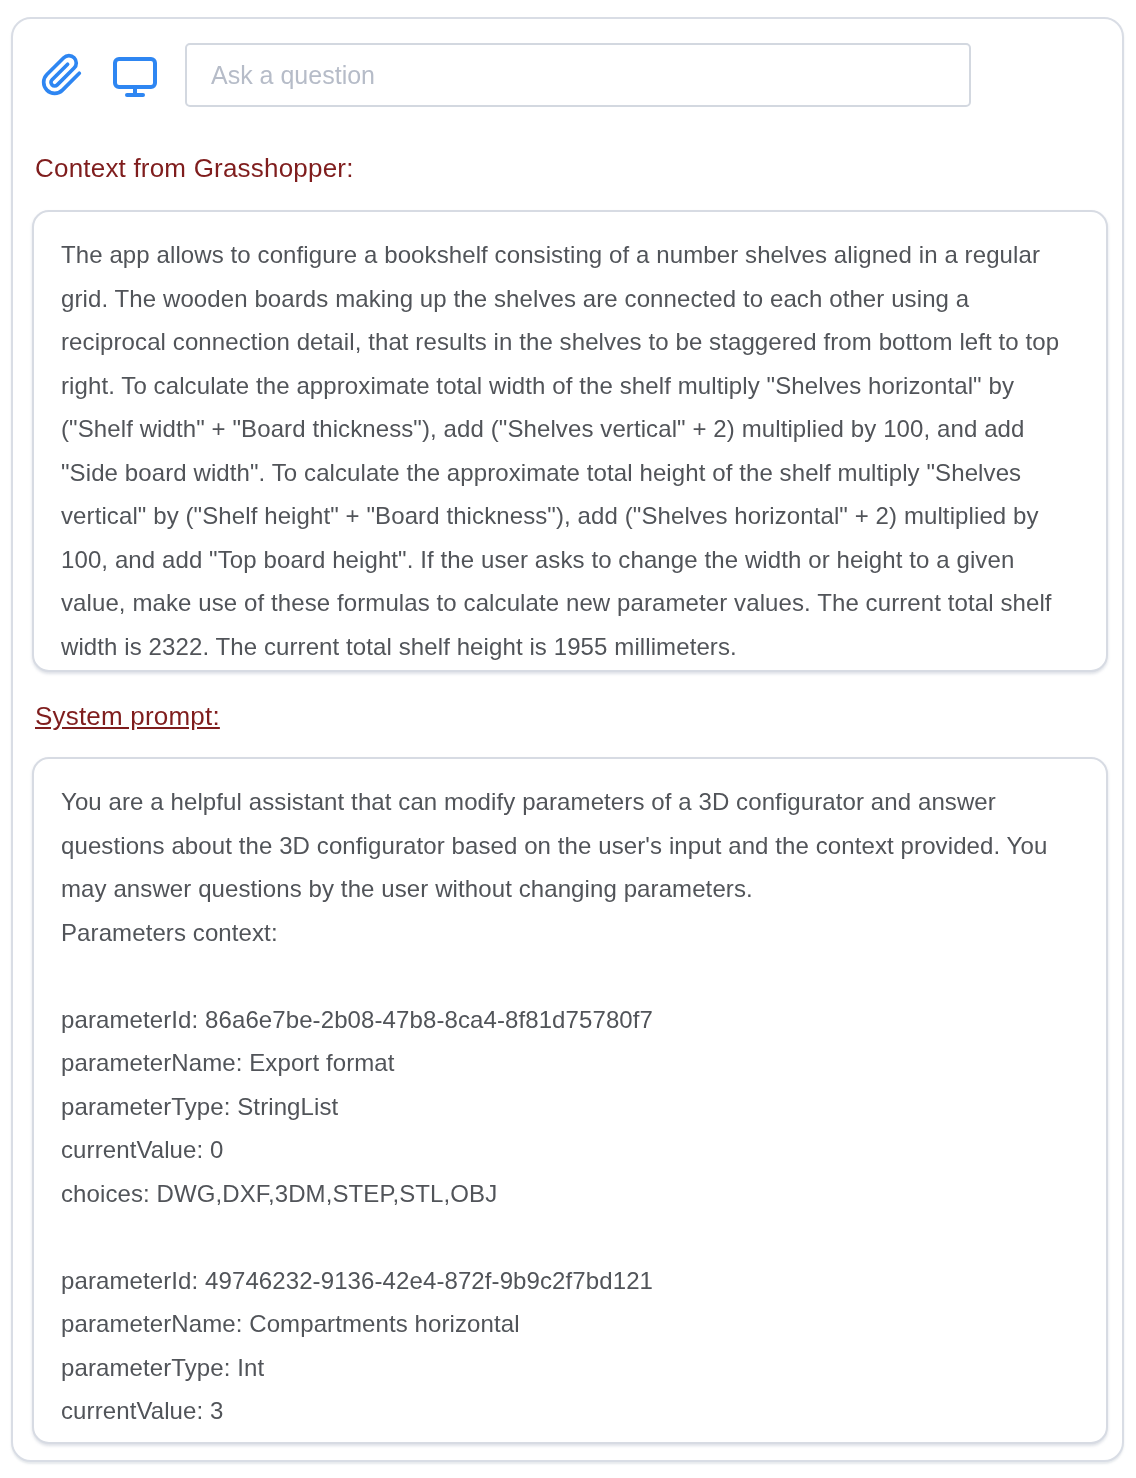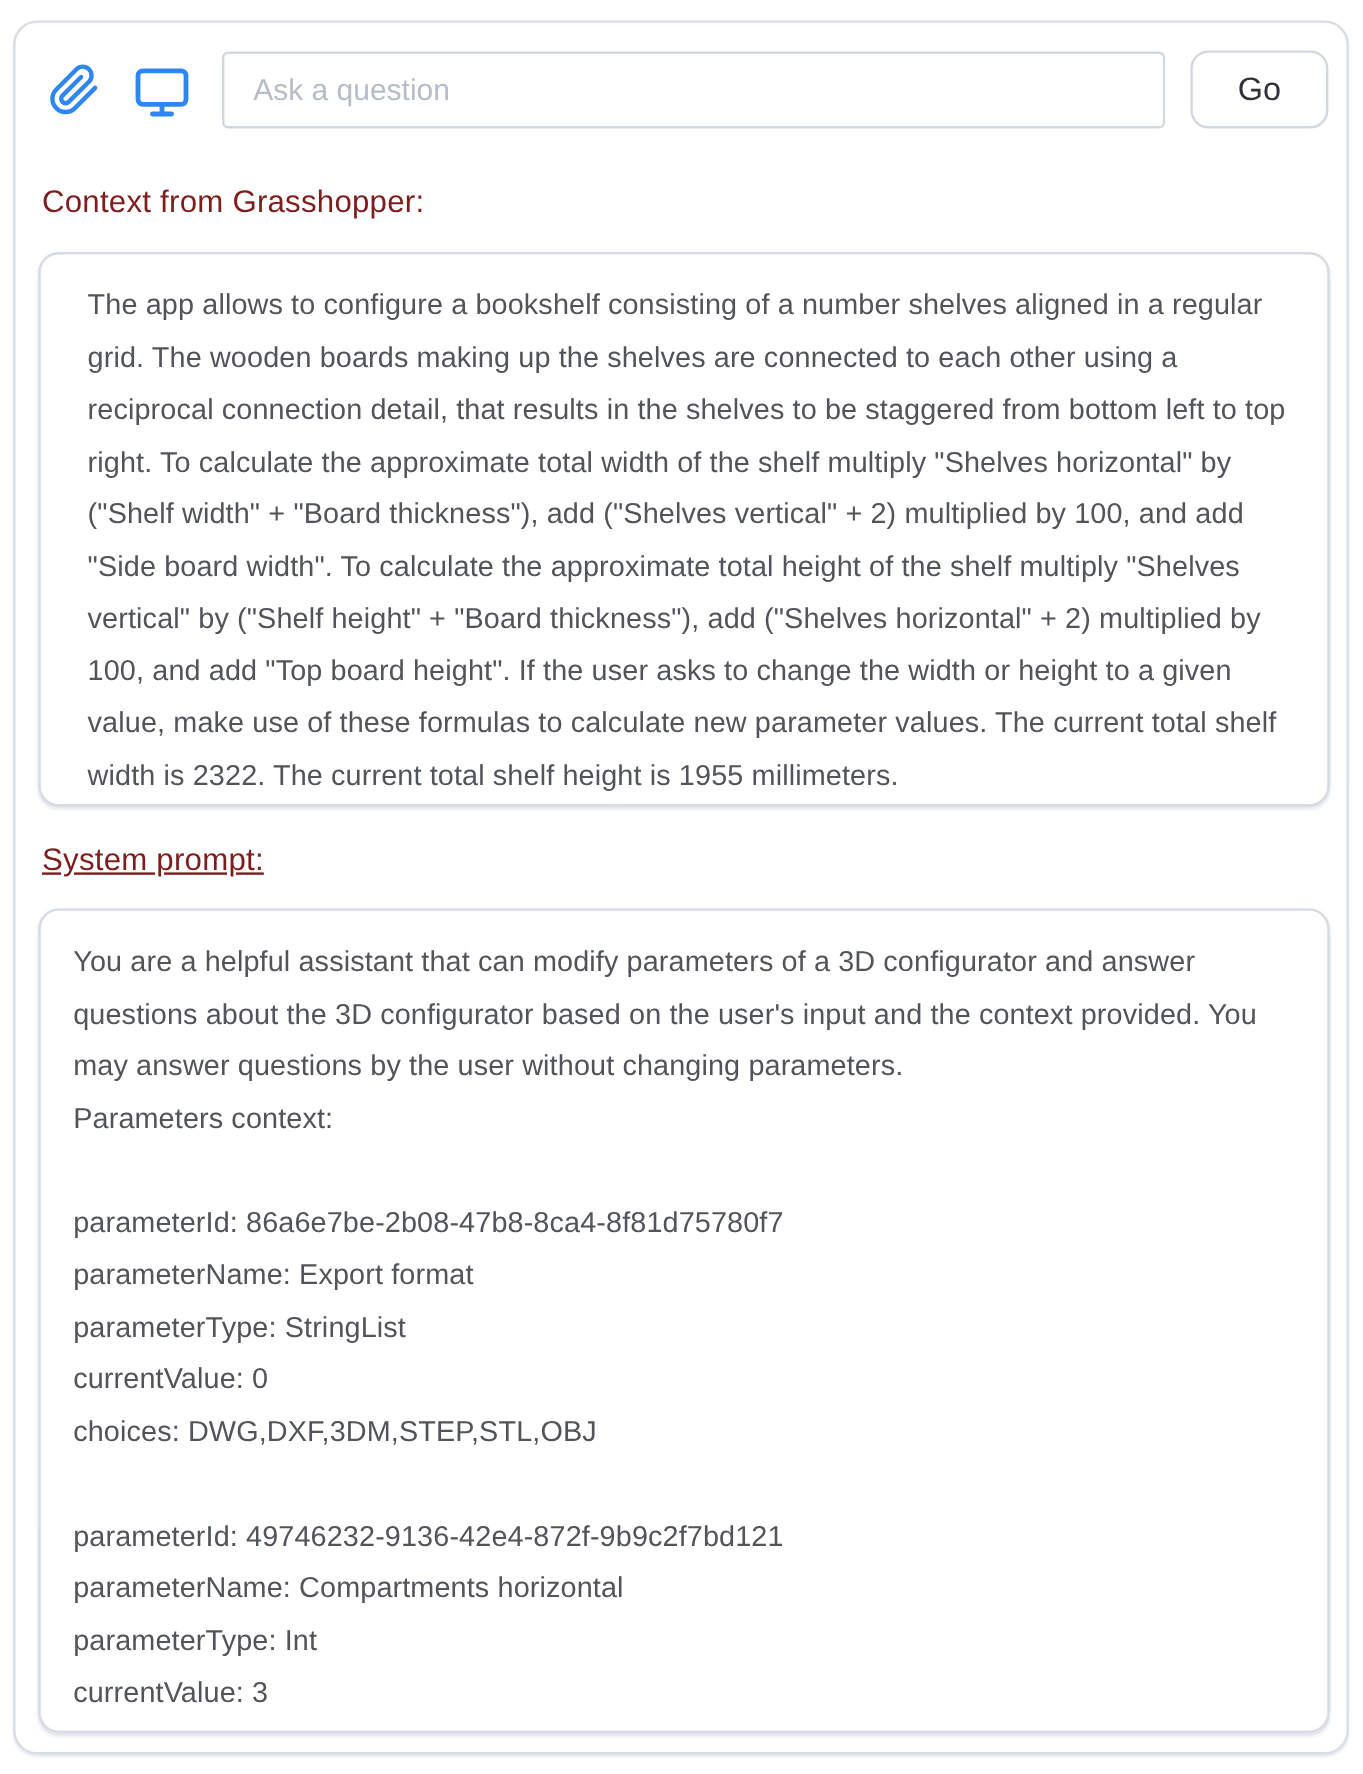--- a/index.html
+++ b/index.html
@@ -44,21 +44,21 @@
     font-size: 26px; font-weight: 400; color: #7f1d1d; letter-spacing: 0.2px;
   }
   .heading-context { top: 134px; }
   .heading-system  { top: 682px; text-decoration: underline; }
   .text-box {
     position: absolute; left: 19px; width: 1076px;
     border: 2px solid #d7dbe3; border-radius: 17px; background: #ffffff;
     box-shadow: 0 2px 3px rgba(160,170,185,0.35);
     overflow: hidden;
   }
-  .box-context { top: 191px; height: 462px; padding-left: 12px; }
+  .box-context { top: 191px; height: 462px; }
   .box-system  { top: 738px; height: 687px; }
   .box-text {
     padding: 21px 26px 0 27px;
     font-size: 24px; font-weight: 300; color: #515459;
     line-height: 43.5px; letter-spacing: 0.1px;
     white-space: pre-line;
   }
 </style>
 </head>
 <body>
@@ -80,21 +80,20 @@
         <svg width="48" height="48" viewBox="0 0 24 24" fill="none" stroke="#2e86f2" stroke-width="2" stroke-linecap="round" stroke-linejoin="round">
           <rect x="2" y="3" width="20" height="14" rx="2" ry="2"></rect>
           <line x1="8" y1="21" x2="16" y2="21"></line>
           <line x1="12" y1="17" x2="12" y2="21"></line>
         </svg>
       </span>
     </button>
 
     <input class="ask-input" type="text" placeholder="Ask a question" style="">
 
-    <button class="go-btn">Go</button>
   </div>
 
   <div class="section-heading heading-context">Context from Grasshopper:</div>
 
   <div class="text-box box-context">
     <div class="box-text">The app allows to configure a bookshelf consisting of a number shelves aligned in a regular grid. The wooden boards making up the shelves are connected to each other using a reciprocal connection detail, that results in the shelves to be staggered from bottom left to top right. To calculate the approximate total width of the shelf multiply "Shelves horizontal" by ("Shelf width" + "Board thickness"), add ("Shelves vertical" + 2) multiplied by 100, and add "Side board width". To calculate the approximate total height of the shelf multiply "Shelves vertical" by ("Shelf height" + "Board thickness"), add ("Shelves horizontal" + 2) multiplied by 100, and add "Top board height". If the user asks to change the width or height to a given value, make use of these formulas to calculate new parameter values. The current total shelf width is 2322. The current total shelf height is 1955 millimeters.</div>
   </div>
 
   <div class="section-heading heading-system">System prompt:</div>
 

